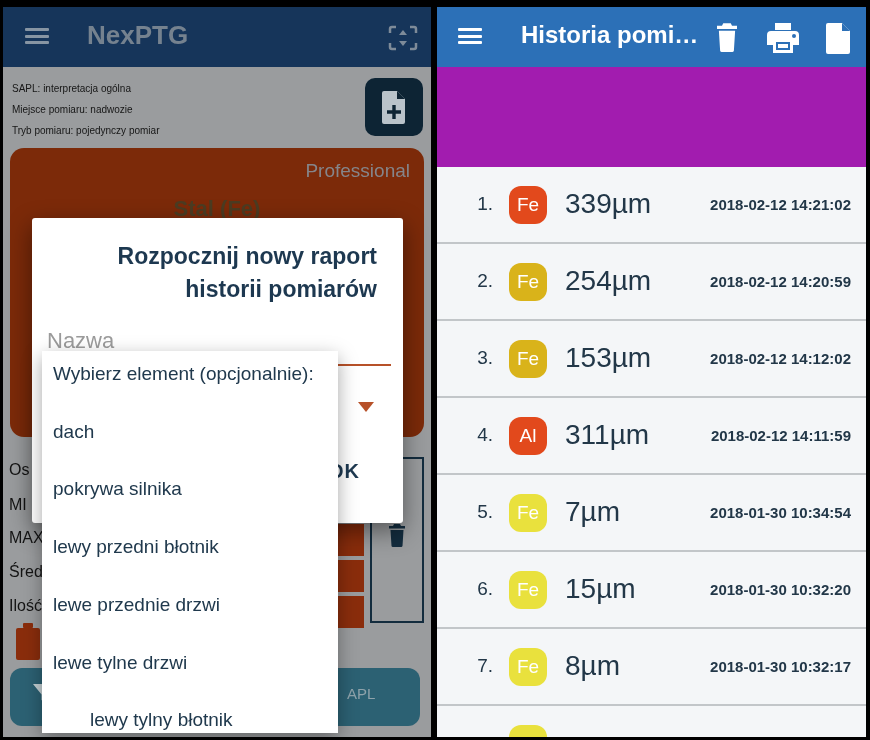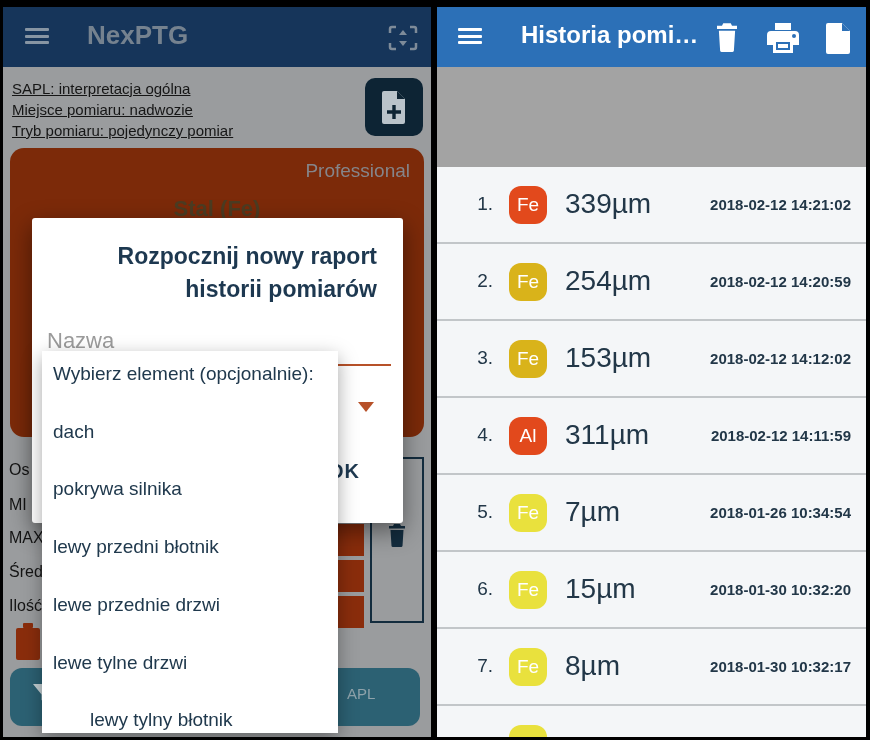--- a/index.html
+++ b/index.html
@@ -1,31 +1,31 @@
 <!DOCTYPE html>
 <html><head>
 <meta charset="utf-8">
 <style>
   * { margin:0; padding:0; box-sizing:border-box; }
   html,body { width:870px; height:740px; background:#000; overflow:hidden;
               font-family:"Liberation Sans", sans-serif; }
   .panel { position:absolute; top:7px; height:730px; overflow:hidden; }
   #left-panel  { left:3px;  width:428px; background:#9a9c9e; }
-  #right-panel { left:437px; width:429px; background:#a3a3a3; }
+  #right-panel { left:437px; width:429px; background:#a21caf; }
 
   
   .l-header { position:absolute; left:0; top:0; width:100%; height:60px; background:#16355a; }
   .burger { position:absolute; width:24px; height:16px; }
   .burger span { display:block; height:3px; border-radius:1px; margin-bottom:3.5px; }
   .l-header .burger { left:22px; top:21px; }
   .l-header .burger span { background:#8795a3; }
   .l-title { position:absolute; left:84px; top:13px; font-size:26px; font-weight:bold; color:#75828f; }
   .fs-icon { position:absolute; left:384px; top:17px; }
 
-  .l-info { position:absolute; left:9px; top:71px; font-size:15px; line-height:21px; color:#161616;text-decoration:underline; }
+  .l-info { position:absolute; left:9px; top:71px; font-size:10px; line-height:21px; color:#161616; }
   .fileadd-btn { position:absolute; left:362px; top:71px; width:58px; height:58px;
                  background:#0d2434; border-radius:10px; display:flex; align-items:center; justify-content:center; }
 
   .red-panel { position:absolute; left:7px; top:141px; width:414px; height:289px;
                background:#7c2a09; border-radius:14px; }
   .prof { position:absolute; right:14px; top:12px; font-size:19px; color:#85858a; }
   .stal { position:absolute; left:0; right:0; top:48px; text-align:center;
           font-size:22px; font-weight:bold; color:#4c3c22; }
 
   .bg-label { position:absolute; left:6px; font-size:16px; color:#141414; }
@@ -232,21 +232,21 @@
         <div class="m-num">4.</div>
         <div class="m-badge" style="background: rgb(226, 73, 28);">Al</div>
         <div class="m-val">311µm</div>
         <div class="m-time">2018-02-12 14:11:59</div>
       </div>
 
       <div class="mrow">
         <div class="m-num">5.</div>
         <div class="m-badge" style="background: rgb(233, 225, 61);">Fe</div>
         <div class="m-val">7µm</div>
-        <div class="m-time">2018-01-26 10:34:54</div>
+        <div class="m-time">2018-01-30 10:34:54</div>
       </div>
 
       <div class="mrow">
         <div class="m-num">6.</div>
         <div class="m-badge" style="background: rgb(233, 225, 61);">Fe</div>
         <div class="m-val">15µm</div>
         <div class="m-time">2018-01-30 10:32:20</div>
       </div>
 
       <div class="mrow">

